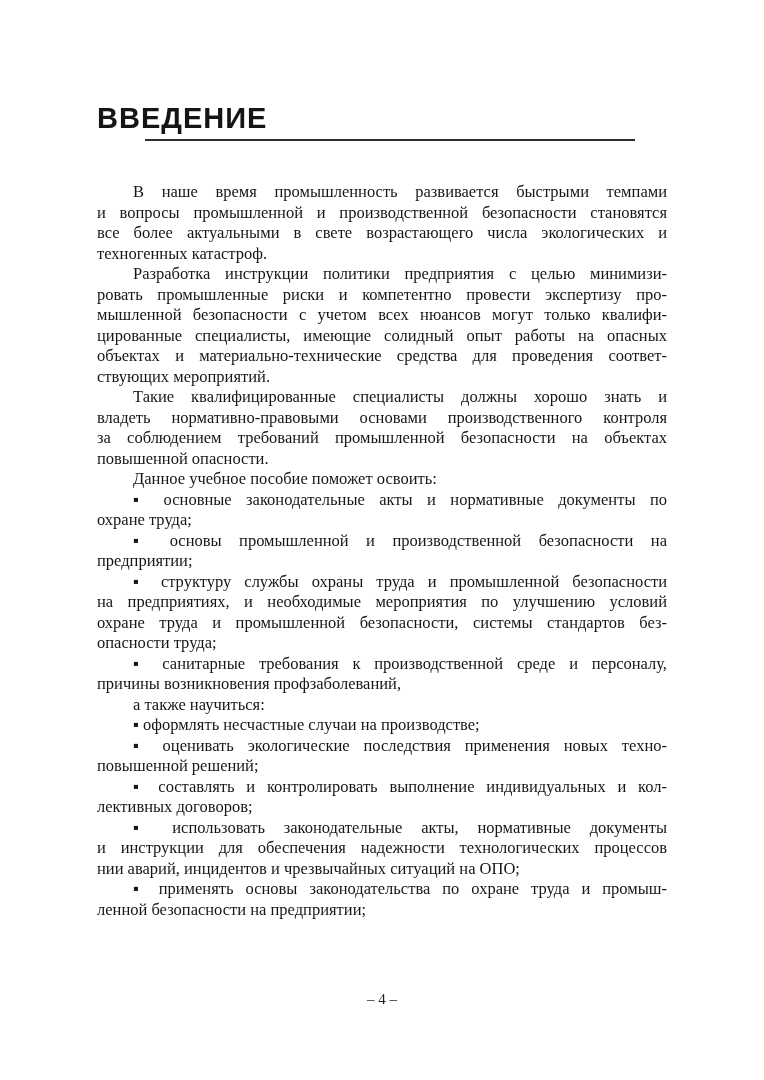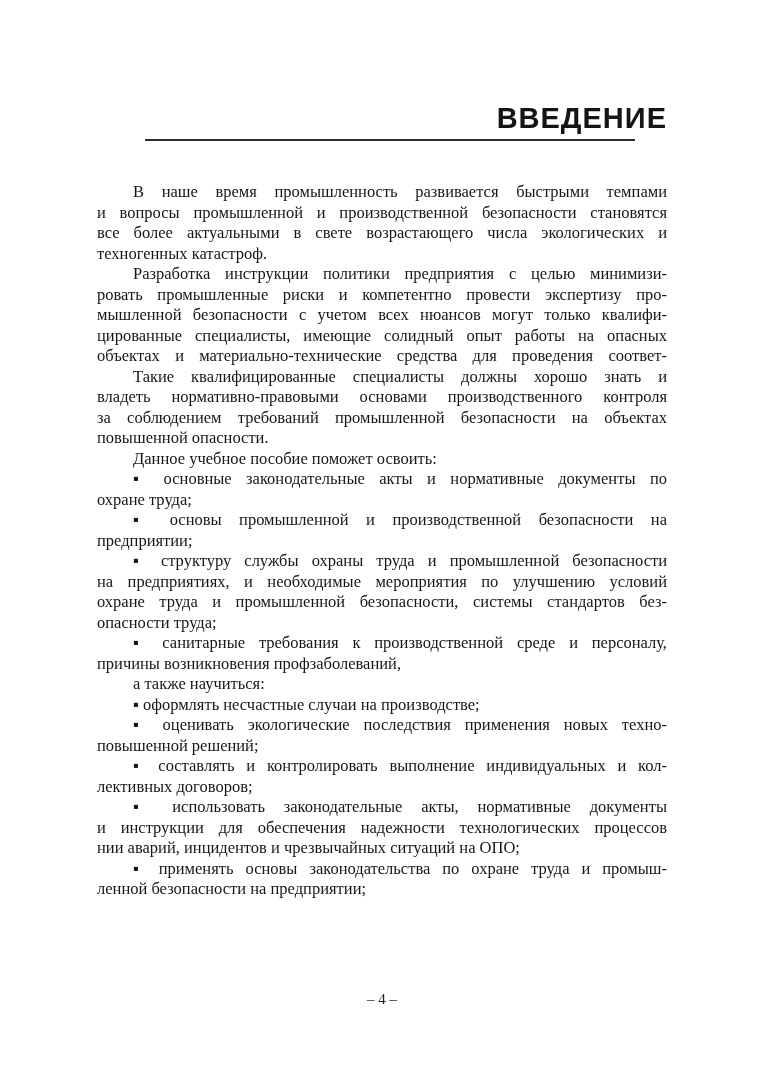--- a/index.html
+++ b/index.html
@@ -9,21 +9,21 @@
     height: 1080px;
     background: #ffffff;
     overflow: hidden;
   }
   .title {
     position: absolute;
     top: 101px;
     left: 97px;
     width: 570px;
     margin: 0;
-    text-align: right;
+    text-align: left;
     font-family: "Liberation Sans", sans-serif;
     font-weight: 700;
     font-size: 29px;
     line-height: 1.2;
     letter-spacing: 1px;
     color: #151515;
   }
   .title-rule {
     position: absolute;
     top: 139px;
@@ -76,20 +76,21 @@
         <div class="line j">и вопросы промышленной и производственной безопасности становятся</div>
         <div class="line j">все более актуальными в свете возрастающего числа экологических и</div>
         <div class="line">техногенных катастроф.</div>
       </div>
       <div class="paragraph">
         <div class="line j ind">Разработка инструкции политики предприятия с целью минимизи-</div>
         <div class="line j">ровать промышленные риски и компетентно провести экспертизу про-</div>
         <div class="line j">мышленной безопасности с учетом всех нюансов могут только квалифи-</div>
         <div class="line j">цированные специалисты, имеющие солидный опыт работы на опасных</div>
         <div class="line j">объектах и материально-технические средства для проведения соответ-</div>
+        <div class="line">ствующих мероприятий.</div>
       </div>
       <div class="paragraph">
         <div class="line j ind">Такие квалифицированные специалисты должны хорошо знать и</div>
         <div class="line j">владеть нормативно-правовыми основами производственного контроля</div>
         <div class="line j">за соблюдением требований промышленной безопасности на объектах</div>
         <div class="line">повышенной опасности.</div>
       </div>
       <div class="paragraph">
         <div class="line ind">Данное учебное пособие поможет освоить:</div>
       </div>

